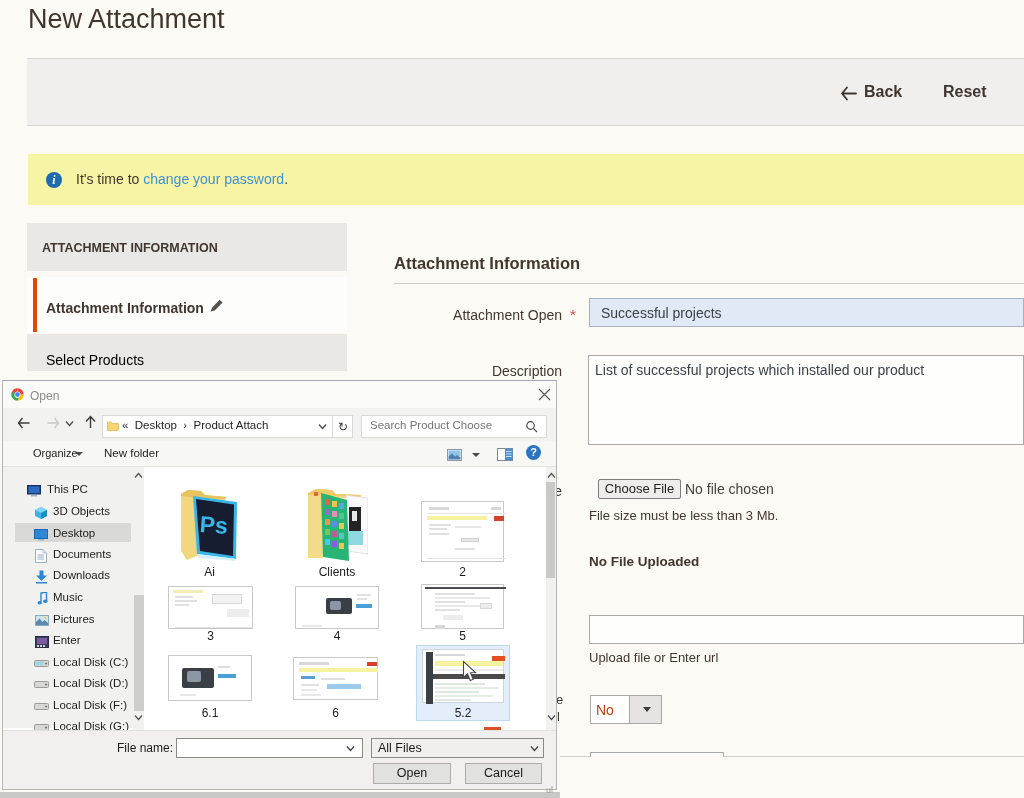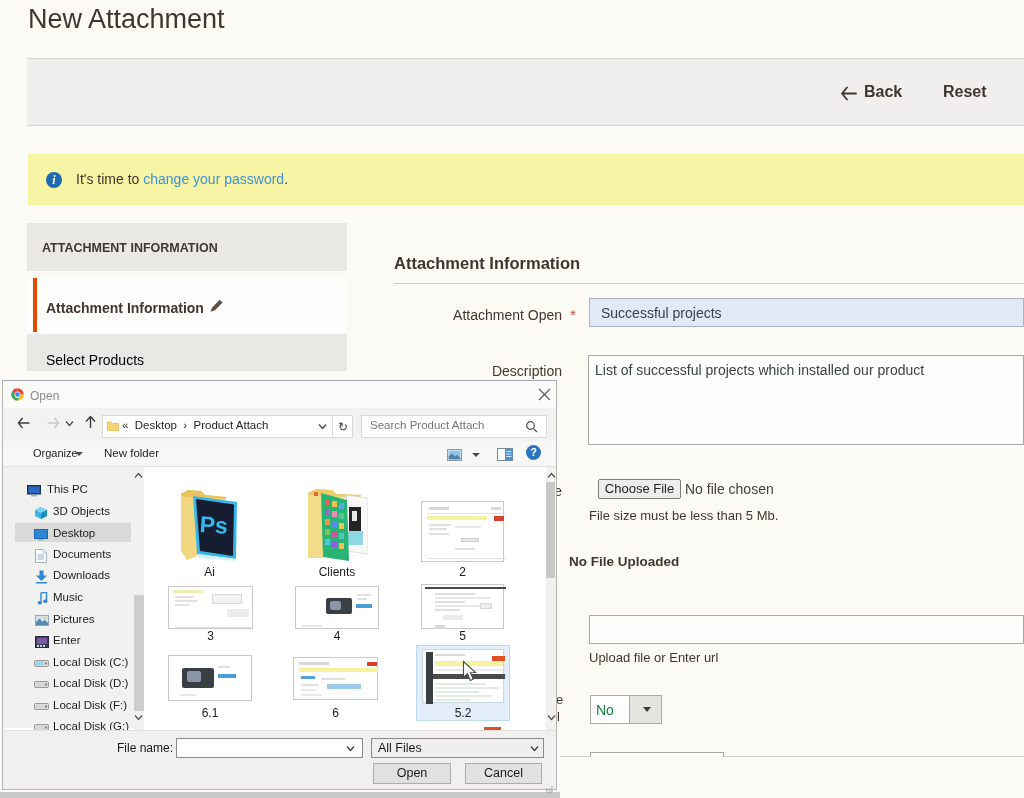--- a/index.html
+++ b/index.html
@@ -47,33 +47,33 @@
 <div class="abs" style="left:589px;top:298px;width:435px;height:29px;background:#e0e9f5;border:1px solid #a8b3c0"></div>
 <div class="abs" style="left:601px;top:305px;font-size:14px;color:#3a4147">Successful projects</div>
 
 <div class="abs" style="left:280px;top:363px;width:282px;text-align:right;font-size:14px;color:#41362f">Description</div>
 <div class="abs" style="left:588px;top:355px;width:436px;height:90px;background:#fefefd;border:1px solid #a9a9a7"></div>
 <div class="abs" style="left:595px;top:362px;font-size:14px;color:#3a4147">List of successful projects which installed our product</div>
 
 <div class="abs" style="left:480px;top:483px;width:82px;text-align:right;font-size:14px;color:#41362f">File</div>
 <div class="abs" style="left:598px;top:479px;width:83px;height:20px;background:#eeedec;border:1px solid #7c7c7a;border-radius:2px;font-size:13px;color:#222;text-align:center;line-height:18px">Choose File</div>
 <div class="abs" style="left:685px;top:481px;font-size:14px;color:#45423e">No file chosen</div>
-<div class="abs" style="left:589px;top:508px;font-size:13px;color:#41362f">File size must be less than 5 Mb.</div>
-
-<div class="abs" style="left:569px;top:554px;font-size:13.5px;font-weight:bold;color:#41362f">No File Uploaded</div>
+<div class="abs" style="left:589px;top:508px;font-size:13px;color:#41362f">File size must be less than 3 Mb.</div>
+
+<div class="abs" style="left:589px;top:554px;font-size:13.5px;font-weight:bold;color:#41362f">No File Uploaded</div>
 
 <div class="abs" style="left:589px;top:615px;width:435px;height:29px;background:#fefefd;border:1px solid #a9a9a7"></div>
 <div class="abs" style="left:589px;top:650px;font-size:13px;color:#41362f">Upload file or Enter url</div>
 
 <div class="abs" style="left:556px;top:692px;font-size:13px;color:#41362f">e</div>
 <div class="abs" style="left:557px;top:709px;font-size:13px;color:#41362f">l</div>
 <div class="abs" style="left:590px;top:695px;width:72px;height:29px;background:#fff;border:1px solid #a9a9a7"></div>
 <div class="abs" style="left:629px;top:696px;width:32px;height:27px;background:#e5e4e1;border-left:1px solid #a9a9a7"></div>
 <div class="abs" style="left:643px;top:707px;width:0;height:0;border-left:4px solid transparent;border-right:4px solid transparent;border-top:5px solid #3c3c3c"></div>
-<div class="abs" style="left:596px;top:702px;font-size:14px;color:#15803d">No</div>
+<div class="abs" style="left:596px;top:702px;font-size:14px;color:#c2410c">No</div>
 
 <div class="abs" style="left:560px;top:756px;width:464px;height:1px;background:#cfcfcc"></div>
 <div class="abs" style="left:590px;top:752px;width:134px;height:5px;border:1px solid #a9a9a7;border-bottom:none;background:#fdfdfc"></div>
 
 <div class="abs" style="left:2px;top:380px;width:555px;height:410px;background:#fff;border:1px solid #b5b5b3;border-top-color:#a2a8b8;z-index:10">
   <div class="abs" style="left:0;top:0;right:0;height:27px;background:#fafaf8"></div>
   <div class="abs" style="left:0;top:27px;right:0;height:59px;background:#f2f2f0"></div>
   <div class="abs" style="left:0;top:86px;width:133px;height:261px;background:#f1f1ef"></div>
 
   <div class="abs" style="left:8px;top:7px;width:13px;height:13px">
@@ -121,21 +121,21 @@
   </div>
   <div class="abs" style="left:119px;top:38px;font-size:11.5px;color:#1f1f1f">«&nbsp; Desktop&nbsp; ›&nbsp; Product Attach</div>
   <div class="abs" style="left:315px;top:42px;width:9px;height:7px">
     <svg width="9" height="7" viewBox="0 0 9 7">
         <path d="M1 1.5 L4.5 5.5 L8 1.5" stroke="#4a4a4a" stroke-width="1.3" fill="none"></path>
       </svg>
   </div>
   <div class="abs" style="left:329px;top:34px;width:21px;height:23px;border:1px solid #d9d9d7;background:#fff;"></div>
   <div class="abs" style="left:335px;top:39px;width:13px;height:14px;font-size:12px;color:#3a3a3a">↻</div>
   <div class="abs" style="left:358px;top:34px;width:186px;height:23px;background:#fff;border:1px solid #d9d9d7"></div>
-  <div class="abs" style="left:367px;top:38px;font-size:11.5px;color:#757575">Search Product Attach</div>
+  <div class="abs" style="left:367px;top:38px;font-size:11.5px;color:#757575">Search Product Choose</div>
   <div class="abs" style="left:522px;top:39px;width:13px;height:13px">
     <svg width="13" height="13" viewBox="0 0 13 13">
         <circle cx="5.5" cy="5.5" r="3.8" stroke="#4a4a4a" stroke-width="1.2" fill="none"></circle>
         <path d="M8.3 8.3 L12 12" stroke="#4a4a4a" stroke-width="1.2"></path>
       </svg>
   </div>
 
   <div class="abs" style="left:0;top:60px;right:0;height:26px;background:#f7f7f5;border-bottom:1px solid #e2e2e0"></div>
   <div class="abs" style="left:30px;top:66px;font-size:11px;color:#242424">Organize</div>
   <div class="abs" style="left:72px;top:71px;width:0;height:0;border-left:4px solid transparent;border-right:4px solid transparent;border-top:4px solid #4a4a4a"></div>

